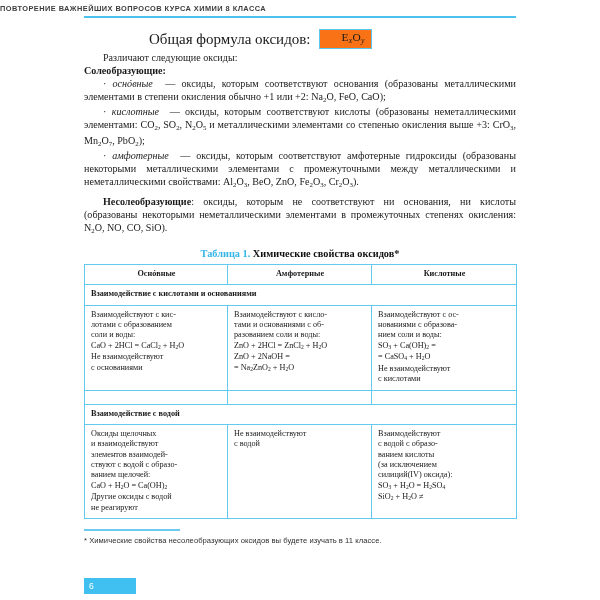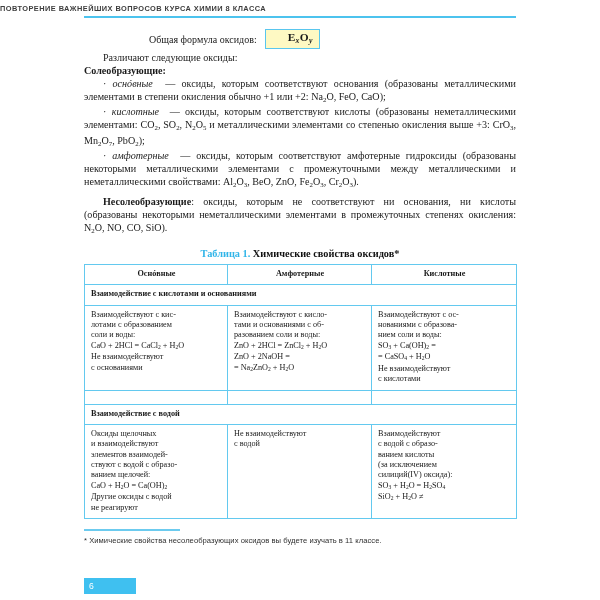--- a/index.html
+++ b/index.html
@@ -67,29 +67,29 @@
   .bullet-line { text-indent: 19px; }
 
   .formula-row {
     display: flex;
     align-items: center;
     gap: 8px;
     text-indent: 0;
     margin-left: 19px;
     height: 18px;
   }
-  .formula-label { font-size: 10px; padding-left: 46px; }
+  .formula-label { font-size: 15px; padding-left: 46px; }
   .formula-box {
     border: 1.3px solid #59c6ee;
     padding: 0px 6px 1px 22px;
     font-size: 11.4px;
-    font-weight: 700;
+    font-weight: 400;
     letter-spacing: 0.3px;
     line-height: 14px;
-    background: #fef9c3;
+    background: #f97316;
   }
 
   .it { font-style: italic; }
   .bd { font-weight: 700; }
   sub { font-size: 68%; vertical-align: -0.22em; }
 
   .gap2 { height: 2.5px; }
   .gap3 { height: 4px; }
 
   

